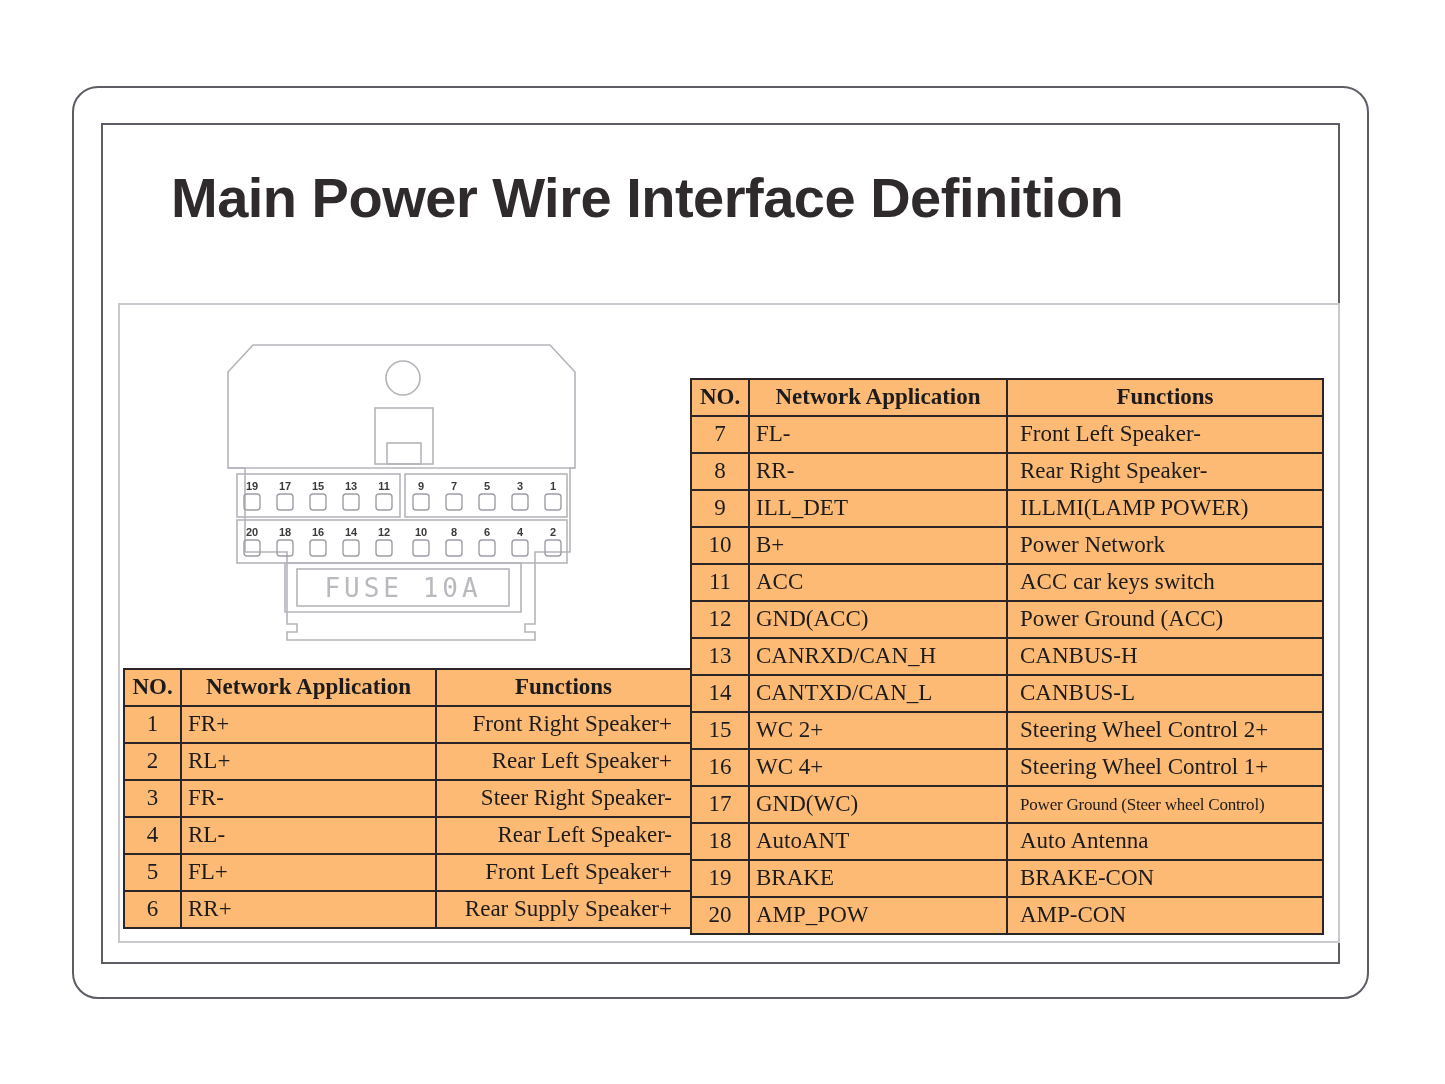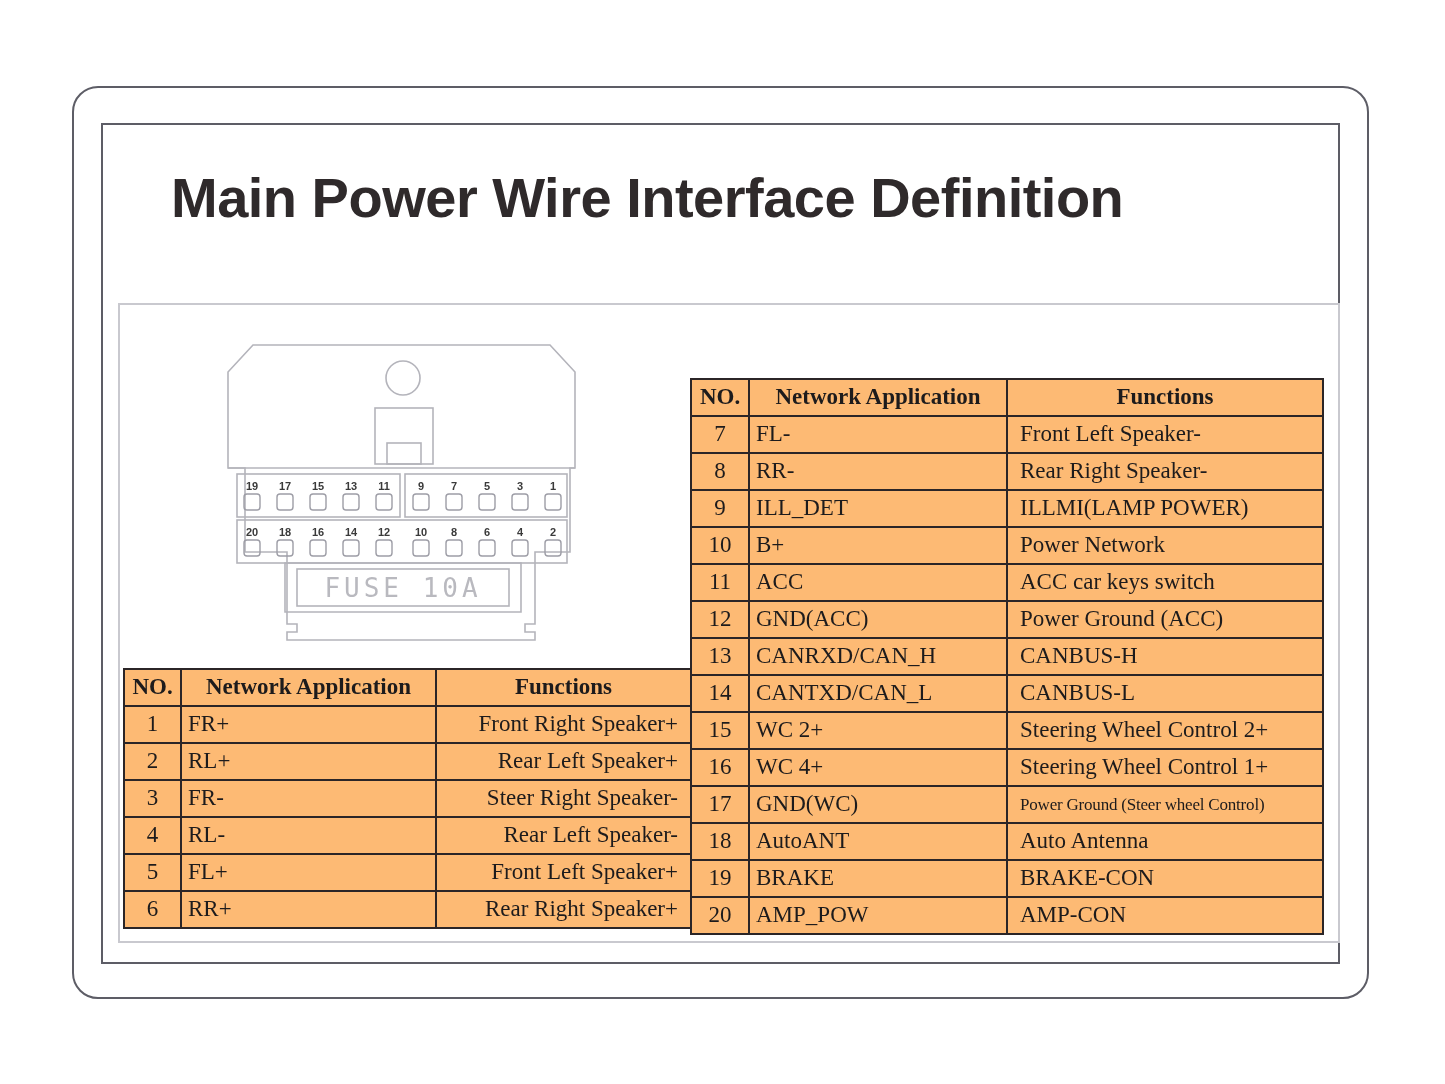--- a/index.html
+++ b/index.html
@@ -119,21 +119,21 @@
   td.col-app {
     text-align: left;
   }
 
   
   #table-left {
     left: 123px;
     top: 668px;
     width: 567px;
   }
-  #table-left td.col-fn { text-align: right; padding-right: 12px; }
+  #table-left td.col-fn { text-align: right; padding-right: 18px; }
   #table-left th.col-fn { text-align: center; }
 
   
   #table-right {
     left: 690px;
     top: 378px;
     width: 632px;
   }
   #table-right td.col-fn { text-align: left; padding-left: 12px; }
   #table-right th.col-fn { text-align: center; }
@@ -306,21 +306,21 @@
         <td class="col-fn">Rear Left Speaker-</td>
       </tr>
       <tr>
         <td class="col-no">5</td>
         <td class="col-app">FL+</td>
         <td class="col-fn">Front Left Speaker+</td>
       </tr>
       <tr>
         <td class="col-no">6</td>
         <td class="col-app">RR+</td>
-        <td class="col-fn">Rear Right Speaker+</td>
+        <td class="col-fn">Rear Supply Speaker+</td>
       </tr>
     </tbody>
 </table>
 
 <table class="pin-table" id="table-right">
   <colgroup>
     <col style="width:58px">
     <col style="width:258px">
     <col style="width:316px">
   </colgroup>

